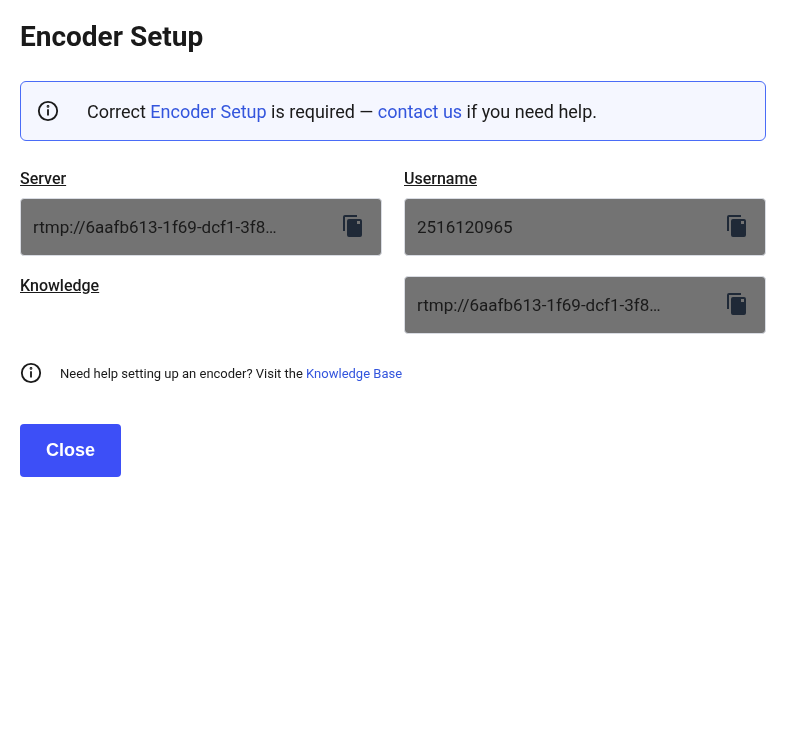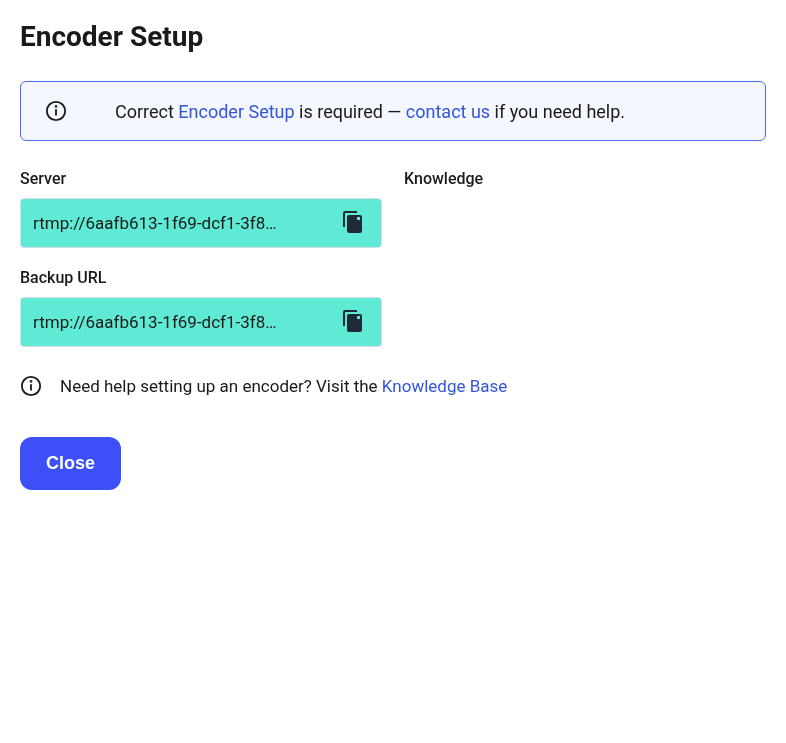--- a/index.html
+++ b/index.html
@@ -19,23 +19,22 @@
       font-weight: 700;
       color: #1a1a1a;
       margin-bottom: 28px;
     }
     .info-banner {
       display: flex;
       align-items: center;
       border: 1px solid #4a6cf7;
       background: #f5f7ff;
       border-radius: 6px;
-      padding: 18px 24px;
+      padding: 18px 16px;
       margin-bottom: 28px;
-      gap: 20px;
     }
     .info-banner .icon {
       width: 22px;
       height: 22px;
       flex-shrink: 0;
       margin-right: 28px;
       color: #1a1a1a;
     }
     .info-banner .msg {
       font-size: 18px;
@@ -53,29 +52,30 @@
     }
     .field {
       display: flex;
       flex-direction: column;
     }
     .field-label {
       font-size: 16px;
       font-weight: 500;
       color: #1a1a1a;
       margin-bottom: 10px;
+      text-decoration: underline;
     }
     .field-input-wrap {
       display: flex;
       align-items: center;
       border: 1px solid #d9dce3;
-      background: #5eead4;
+      background: #737373;
       border-radius: 4px;
       padding: 12px 12px;
-      height: 50px;
+      height: 58px;
     }
     .field-value {
       flex: 1;
       font-size: 17px;
       color: #1a1a1a;
       white-space: nowrap;
       overflow: hidden;
       text-overflow: ellipsis;
       background: transparent;
       border: none;
@@ -100,35 +100,35 @@
       align-items: center;
       margin-bottom: 40px;
     }
     .help-row .icon {
       width: 22px;
       height: 22px;
       margin-right: 18px;
       color: #1a1a1a;
     }
     .help-row .text {
-      font-size: 17px;
+      font-size: 13px;
       color: #1a1a1a;
     }
     .help-row .text a {
       color: #3355dd;
       text-decoration: none;
     }
     .close-btn {
       background: #3d4ff7;
       color: #fff;
       border: none;
       font-size: 18px;
       font-weight: 600;
       padding: 16px 26px;
-      border-radius: 12px;
+      border-radius: 4px;
       cursor: pointer;
     }
   </style>
 </head>
 <body>
 
 
 
 <h1 class="page-title">Encoder Setup</h1>
 
@@ -156,27 +156,40 @@
           <svg viewBox="0 0 24 24" fill="currentColor">
               <path d="M16 1H4a2 2 0 0 0-2 2v14h2V3h12V1zm3 4H8a2 2 0 0 0-2 2v14a2 2 0 0 0 2 2h11a2 2 0 0 0 2-2V7a2 2 0 0 0-2-2zm-6 2h6v3h-3V7h-3z"></path>
               <path d="M8 7v14h11V12h-5V7H8z"></path>
             </svg>
         </span>
       </button>
     </div>
   </div>
 
 
+  <div class="field">
+    <label class="field-label">Username</label>
+    <div class="field-input-wrap">
+      <span class="field-value">2516120965</span>
+      <button class="copy-btn">
+        <span>
+          <svg viewBox="0 0 24 24" fill="currentColor">
+              <path d="M16 1H4a2 2 0 0 0-2 2v14h2V3h12V1zm3 4H8a2 2 0 0 0-2 2v14a2 2 0 0 0 2 2h11a2 2 0 0 0 2-2V7a2 2 0 0 0-2-2zm-6 2h6v3h-3V7h-3z"></path>
+              <path d="M8 7v14h11V12h-5V7H8z"></path>
+            </svg>
+        </span>
+      </button>
+    </div>
+  </div>
 
   <div class="field">
     <label class="field-label">Knowledge</label>
   </div>
 
   <div class="field">
-    <label class="field-label">Backup URL</label>
     <div class="field-input-wrap">
       <span class="field-value">rtmp://6aafb613-1f69-dcf1-3f8…</span>
       <button class="copy-btn">
         <span>
           <svg viewBox="0 0 24 24" fill="currentColor">
               <path d="M16 1H4a2 2 0 0 0-2 2v14h2V3h12V1zm3 4H8a2 2 0 0 0-2 2v14a2 2 0 0 0 2 2h11a2 2 0 0 0 2-2V7a2 2 0 0 0-2-2zm-6 2h6v3h-3V7h-3z"></path>
               <path d="M8 7v14h11V12h-5V7H8z"></path>
             </svg>
         </span>
       </button>

